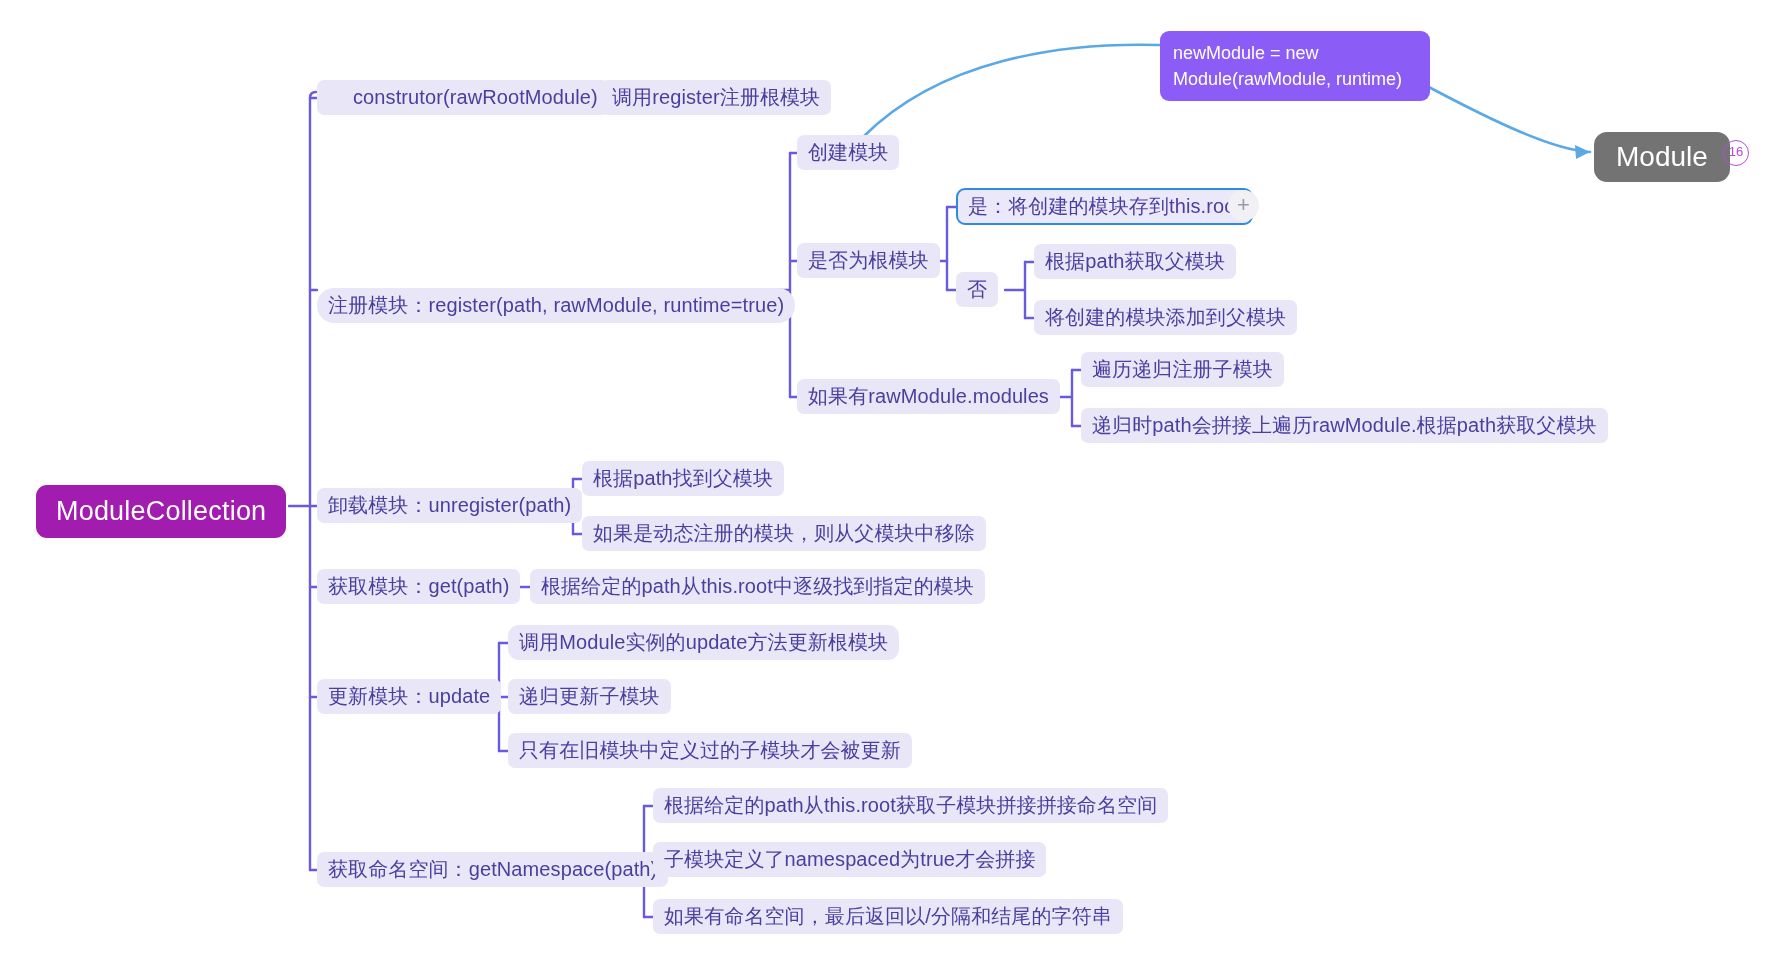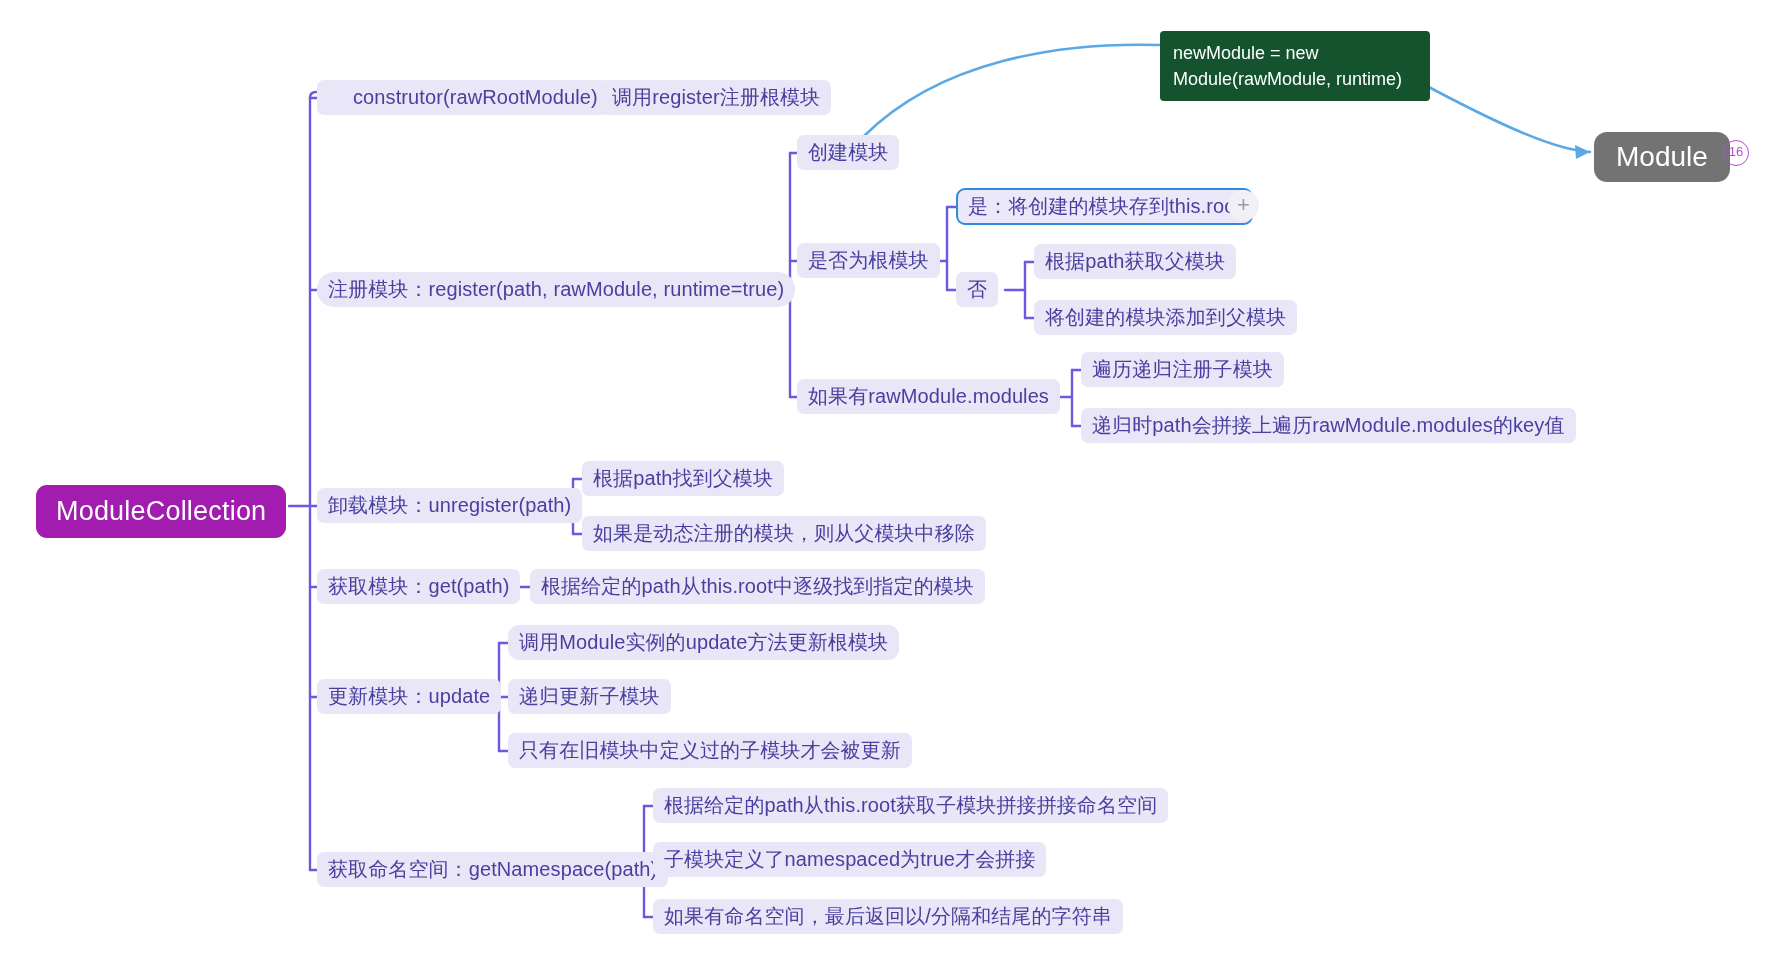--- a/index.html
+++ b/index.html
@@ -67,23 +67,23 @@
     border-radius:50%;
     background:#f1f0f5;
     color:#9a9aad;
     font-size:22px;
     line-height:30px;
     text-align:center;
     cursor:pointer;
   }
   .tooltip{
     position:absolute;
-    background:#14532d;
+    background:#8b5cf6;
     color:#ffffff;
-    border-radius:4px;
+    border-radius:9px;
     padding:9px 13px;
     font-size:18px;
     line-height:1.45;
     white-space:pre-line;
     box-sizing:border-box;
   }
 </style>
 </head>
 <body>
 
@@ -155,36 +155,36 @@
       <path d="M1425 85 C 1500 125 1555 150 1590 152"></path>
     </g>
     <polygon points="1590,152 1575,145 1576,159" fill="#5aa9e6"></polygon>
   </svg>
 
   <div class="root" style="left:36px;top:485px;">ModuleCollection</div>
 
   <div class="node" style="left:317px;top:80px;padding-left:36px;">construtor(rawRootModule)</div>
   <div class="node" style="left:601px;top:80px;">调用register注册根模块</div>
 
-  <div class="node" style="left:317px;top:272px;border-radius:17px;">注册模块：register(path, rawModule,  runtime=true)</div>
+  <div class="node" style="left:317px;top:288px;border-radius:17px;">注册模块：register(path, rawModule,  runtime=true)</div>
 
   <div class="node" style="left:797px;top:135px;">创建模块</div>
 
   <div class="node" style="left:797px;top:243px;">是否为根模块</div>
 
   <div class="node sel" style="left:956px;top:188px;">是：将创建的模块存到this.root</div>
   <div class="plus-btn" style="left:1228px;top:190px;">+</div>
 
   <div class="node" style="left:956px;top:272px;">否</div>
   <div class="node" style="left:1034px;top:244px;">根据path获取父模块</div>
   <div class="node" style="left:1034px;top:300px;">将创建的模块添加到父模块</div>
 
   <div class="node" style="left:797px;top:379px;">如果有rawModule.modules</div>
   <div class="node" style="left:1081px;top:352px;">遍历递归注册子模块</div>
-  <div class="node" style="left:1081px;top:408px;">递归时path会拼接上遍历rawModule.modules的key值</div>
+  <div class="node" style="left:1081px;top:408px;">递归时path会拼接上遍历rawModule.根据path获取父模块</div>
 
   <div class="node" style="left:317px;top:488px;">卸载模块：unregister(path)</div>
   <div class="node" style="left:582px;top:461px;">根据path找到父模块</div>
   <div class="node" style="left:317px;top:569px;">获取模块：get(path)</div>
 
   <div class="node" style="left:582px;top:516px;">如果是动态注册的模块，则从父模块中移除</div>
   <div class="node" style="left:530px;top:569px;">根据给定的path从this.root中逐级找到指定的模块</div>
 
   <div class="node" style="left:317px;top:679px;">更新模块：update</div>
   <div class="node" style="left:508px;top:625px;border-radius:11px;">调用Module实例的update方法更新根模块</div>

